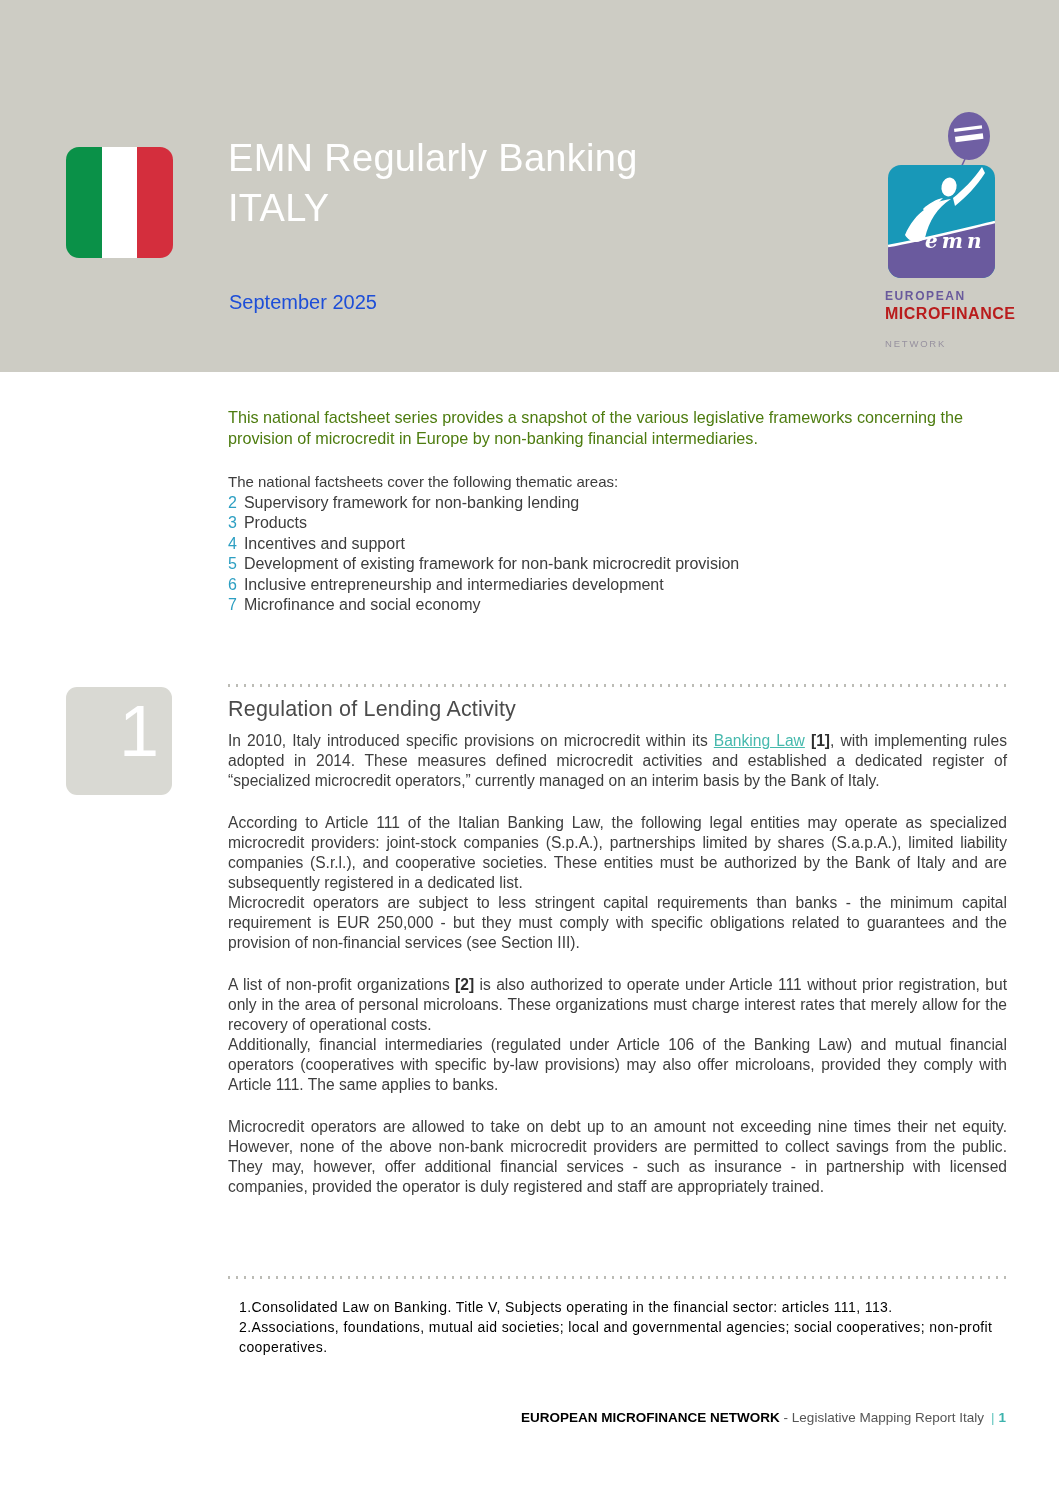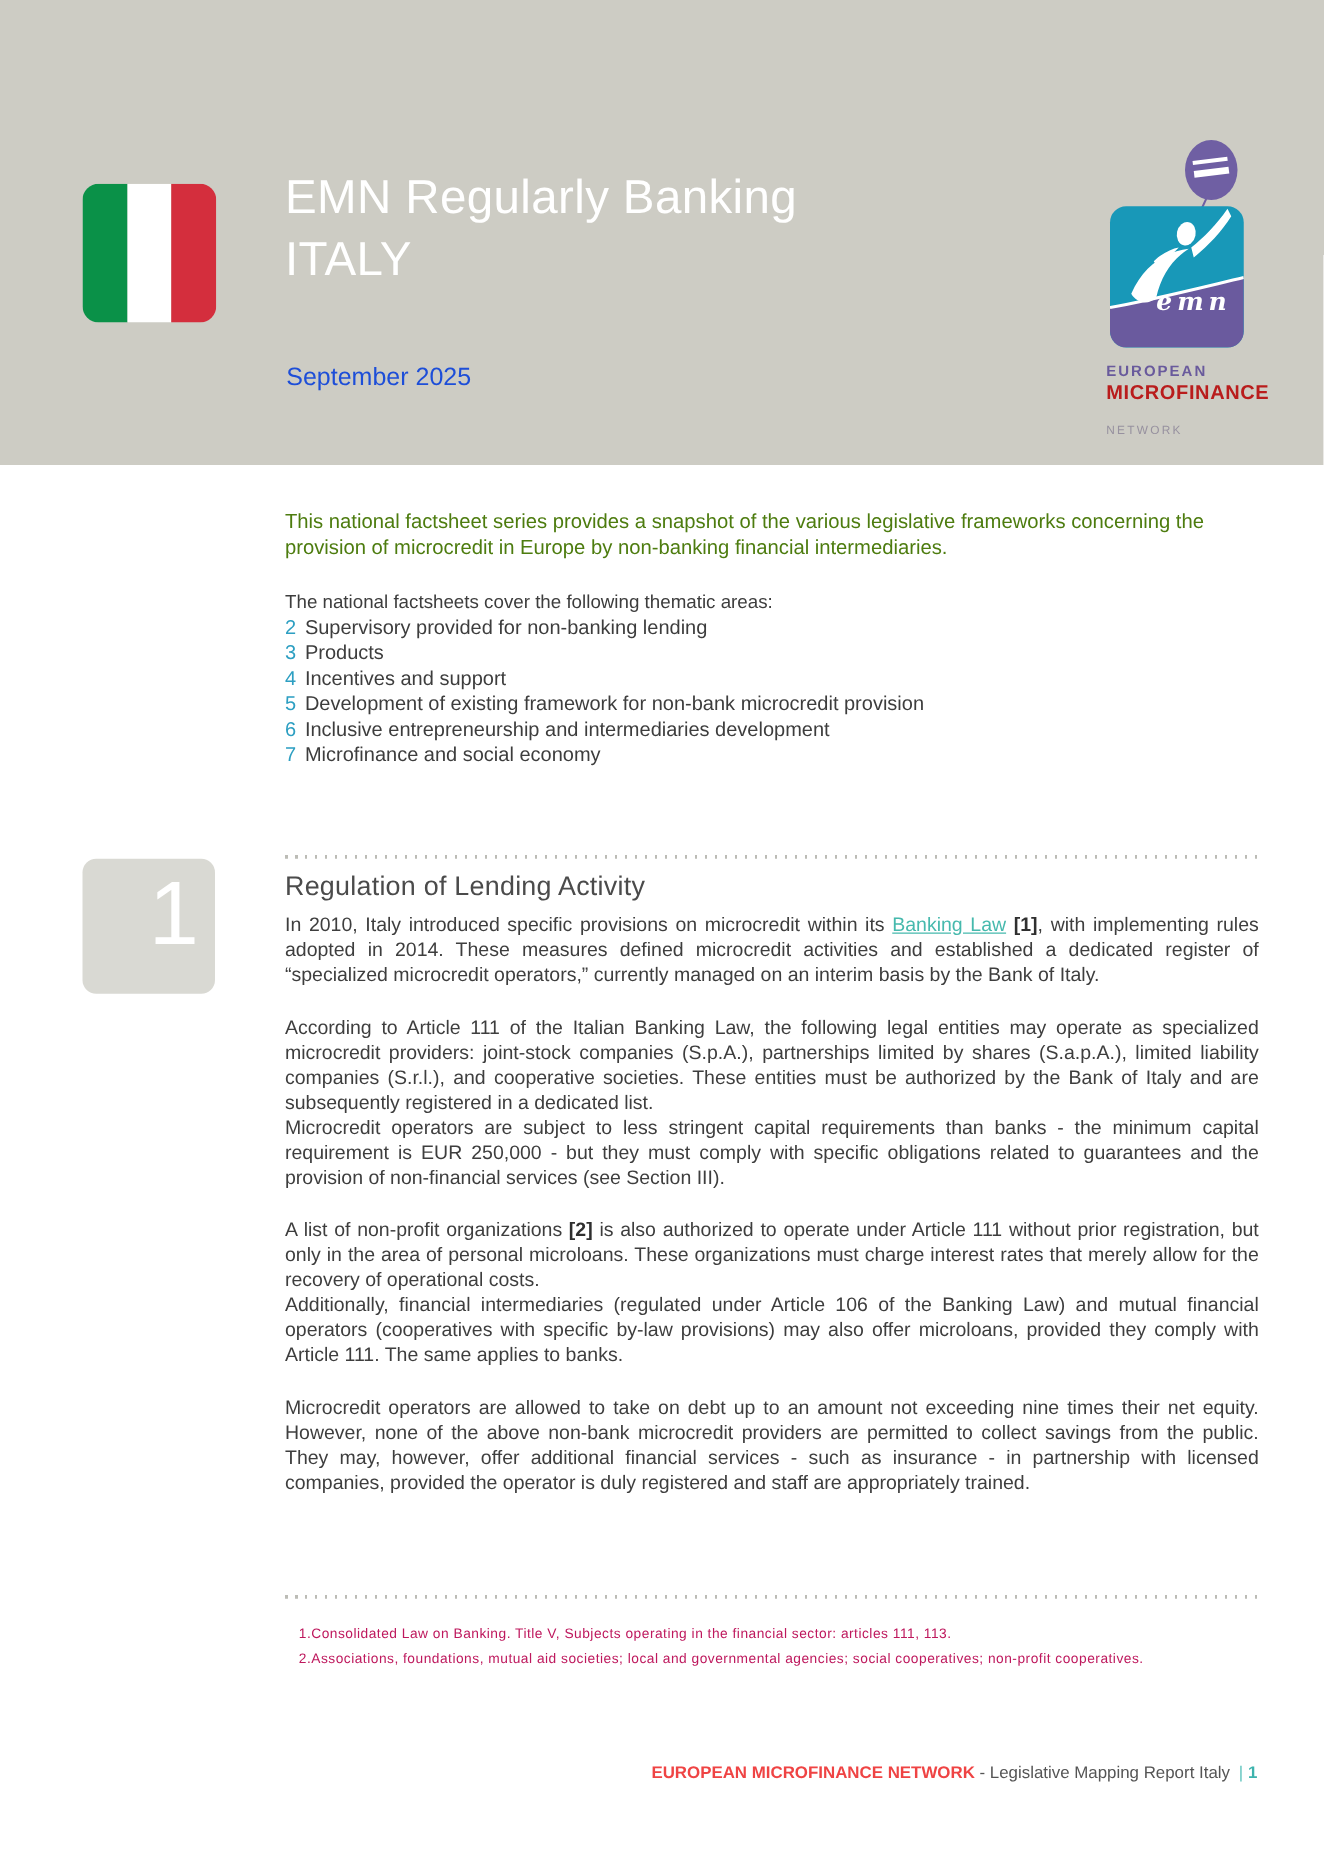--- a/index.html
+++ b/index.html
@@ -45,25 +45,25 @@
                    font-weight:400;color:#4b4b4b;letter-spacing:0.2px;}
 
   .section-body{position:absolute;left:228px;top:731px;width:779px;}
   .sb-p{margin:0;font-size:15.6px;line-height:20px;color:#3e3e3e;text-align:justify;}
   .sb-p.gap{margin-top:22px;}
   .seg-link{color:#46b9ad;text-decoration:underline;}
   .seg-bold{font-weight:bold;color:#2f2f2f;}
 
   
   .footnotes{position:absolute;left:239px;top:1297px;width:770px;}
-  .fn{font-size:11px;line-height:20px;color:#be185d;letter-spacing:0.4px;}
+  .fn{font-size:14px;line-height:20px;color:#000000;letter-spacing:0.4px;}
 
   .footer{position:absolute;left:228px;top:1410px;width:778px;text-align:right;
           font-size:13.5px;color:#555555;}
-  .f-bold{font-weight:bold;color:#ef4444;}
+  .f-bold{font-weight:bold;color:#000000;}
   .f-pipe{color:#5fc4bd;margin:0 4px 0 7px;}
   .f-page{color:#3db3ad;font-weight:bold;}
 </style>
 </head>
 <body>
 
 <div class="page">
 
   <div class="header-band">
     <div class="flag">
@@ -106,21 +106,21 @@
       <div class="logo-line1">EUROPEAN</div>
       <div class="logo-line2">MICROFINANCE</div>
       <div class="logo-line3">NETWORK</div>
     </div>
   </div>
 
   <div class="intro-block">
     <p class="intro">This national factsheet series provides a snapshot of the various legislative frameworks concerning the provision of microcredit in Europe by non-banking financial intermediaries.</p>
     <p class="list-intro">The national factsheets cover the following thematic areas:</p>
     <div id="thematic-list">
-        <div class="t-item"><span class="t-num">2</span><span>Supervisory provided for non-banking lending</span></div>
+        <div class="t-item"><span class="t-num">2</span><span>Supervisory framework for non-banking lending</span></div>
         <div class="t-item"><span class="t-num">3</span><span>Products</span></div>
         <div class="t-item"><span class="t-num">4</span><span>Incentives and support</span></div>
         <div class="t-item"><span class="t-num">5</span><span>Development of existing framework for non-bank microcredit provision</span></div>
         <div class="t-item"><span class="t-num">6</span><span>Inclusive entrepreneurship and intermediaries development</span></div>
         <div class="t-item"><span class="t-num">7</span><span>Microfinance and social economy</span></div>
       </div>
   </div>
 
   <div class="rule rule-1"></div>
 

